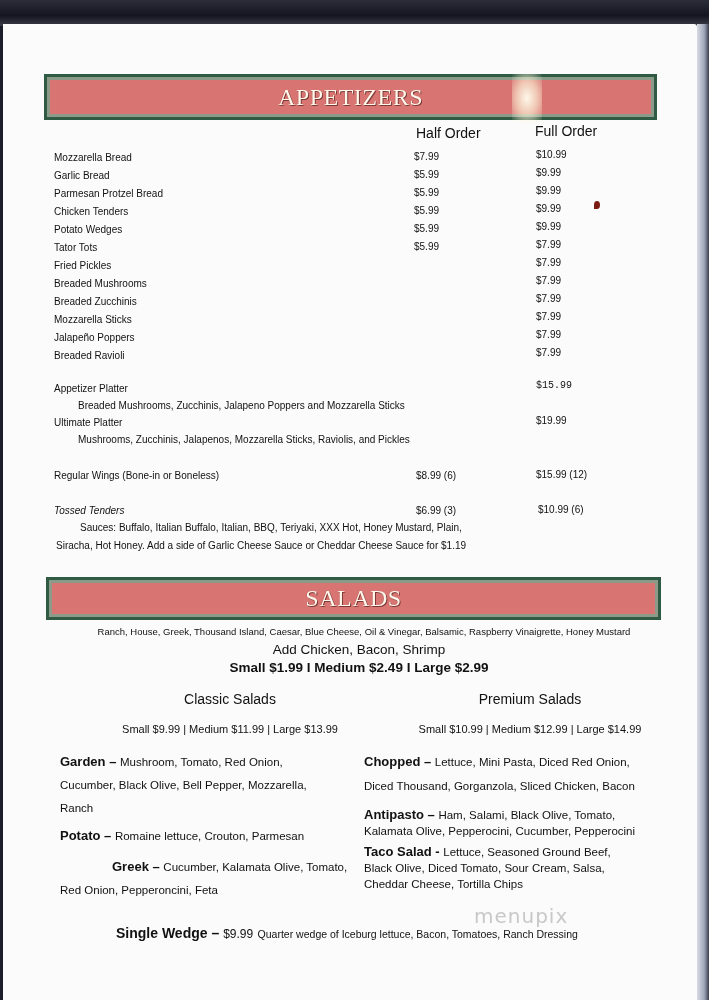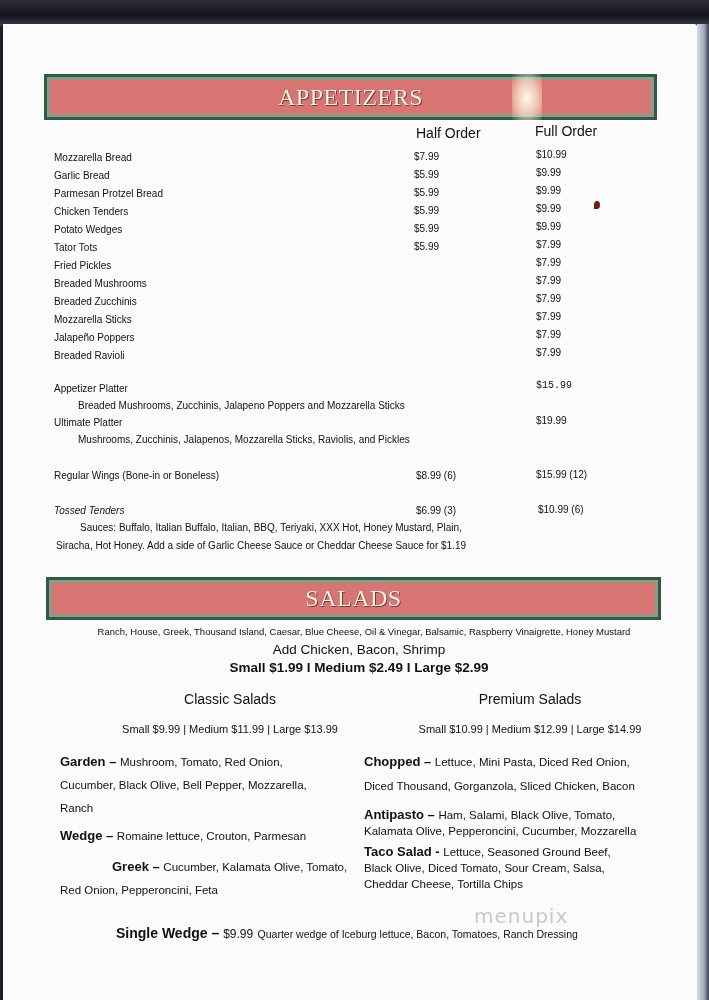--- a/index.html
+++ b/index.html
@@ -139,29 +139,29 @@
 
 <div class="abs center" style="left:130px; top:691px; width:200px; font-size:14px;">Classic Salads</div>
 <div class="abs center" style="left:90px; top:723px; width:280px; font-size:11px;">Small $9.99 | Medium $11.99 | Large $13.99</div>
 <div class="abs center" style="left:430px; top:691px; width:200px; font-size:14px;">Premium Salads</div>
 <div class="abs center" style="left:390px; top:723px; width:280px; font-size:11px;">Small $10.99 | Medium $12.99 | Large $14.99</div>
 
 <div id="classic-list">
     <div class="abs" style="left: 60px; top: 752px; white-space: nowrap;"><span class="sal-name">Garden</span><span class="sal-name"> – </span><span class="sal-desc">Mushroom, Tomato, Red Onion,</span></div>
     <div class="abs" style="left: 60px; top: 775px; white-space: nowrap;"><span class="sal-desc">Cucumber, Black Olive, Bell Pepper, Mozzarella,</span></div>
     <div class="abs" style="left: 60px; top: 798px; white-space: nowrap;"><span class="sal-desc">Ranch</span></div>
-    <div class="abs" style="left: 60px; top: 826px; white-space: nowrap;"><span class="sal-name">Wedge</span><span class="sal-name"> – </span><span class="sal-desc">Romaine lettuce, Crouton, Parmesan</span></div>
+    <div class="abs" style="left: 60px; top: 826px; white-space: nowrap;"><span class="sal-name">Potato</span><span class="sal-name"> – </span><span class="sal-desc">Romaine lettuce, Crouton, Parmesan</span></div>
     <div class="abs" style="left: 64px; top: 857px; white-space: nowrap; margin-left: 48px;"><span class="sal-name">Greek</span><span class="sal-name"> – </span><span class="sal-desc">Cucumber, Kalamata Olive, Tomato,</span></div>
     <div class="abs" style="left: 60px; top: 880px; white-space: nowrap;"><span class="sal-desc">Red Onion, Pepperoncini, Feta</span></div>
   </div>
 <div id="premium-list">
     <div class="abs" style="left: 364px; top: 752px; white-space: nowrap;"><span class="sal-name">Chopped</span><span class="sal-name"> – </span><span class="sal-desc">Lettuce, Mini Pasta, Diced Red Onion,</span></div>
     <div class="abs" style="left: 364px; top: 776px; white-space: nowrap;"><span class="sal-desc">Diced Thousand, Gorganzola, Sliced Chicken, Bacon</span></div>
     <div class="abs" style="left: 364px; top: 805px; white-space: nowrap;"><span class="sal-name">Antipasto</span><span class="sal-name"> – </span><span class="sal-desc">Ham, Salami, Black Olive, Tomato,</span></div>
-    <div class="abs" style="left: 364px; top: 821px; white-space: nowrap;"><span class="sal-desc">Kalamata Olive, Pepperoncini, Cucumber, Mozzarella</span></div>
+    <div class="abs" style="left: 364px; top: 821px; white-space: nowrap;"><span class="sal-desc">Kalamata Olive, Pepperocini, Cucumber, Pepperocini</span></div>
     <div class="abs" style="left: 364px; top: 842px; white-space: nowrap;"><span class="sal-name">Taco Salad</span><span class="sal-name"> - </span><span class="sal-desc">Lettuce, Seasoned Ground Beef,</span></div>
     <div class="abs" style="left: 364px; top: 858px; white-space: nowrap;"><span class="sal-desc">Black Olive, Diced Tomato, Sour Cream, Salsa,</span></div>
     <div class="abs" style="left: 364px; top: 874px; white-space: nowrap;"><span class="sal-desc">Cheddar Cheese, Tortilla Chips</span></div>
   </div>
 
 <div class="abs" style="left:116px; top:924px; white-space:nowrap;">
   <span class="sal-name" style="font-size:14px;">Single Wedge</span><span class="sal-name" style="font-size:14px;"> – </span><span style="font-size:12px;">$9.99</span>
   <span class="sal-desc" style="font-size:10.5px;">Quarter wedge of Iceburg lettuce, Bacon, Tomatoes, Ranch Dressing</span>
 </div>
 

